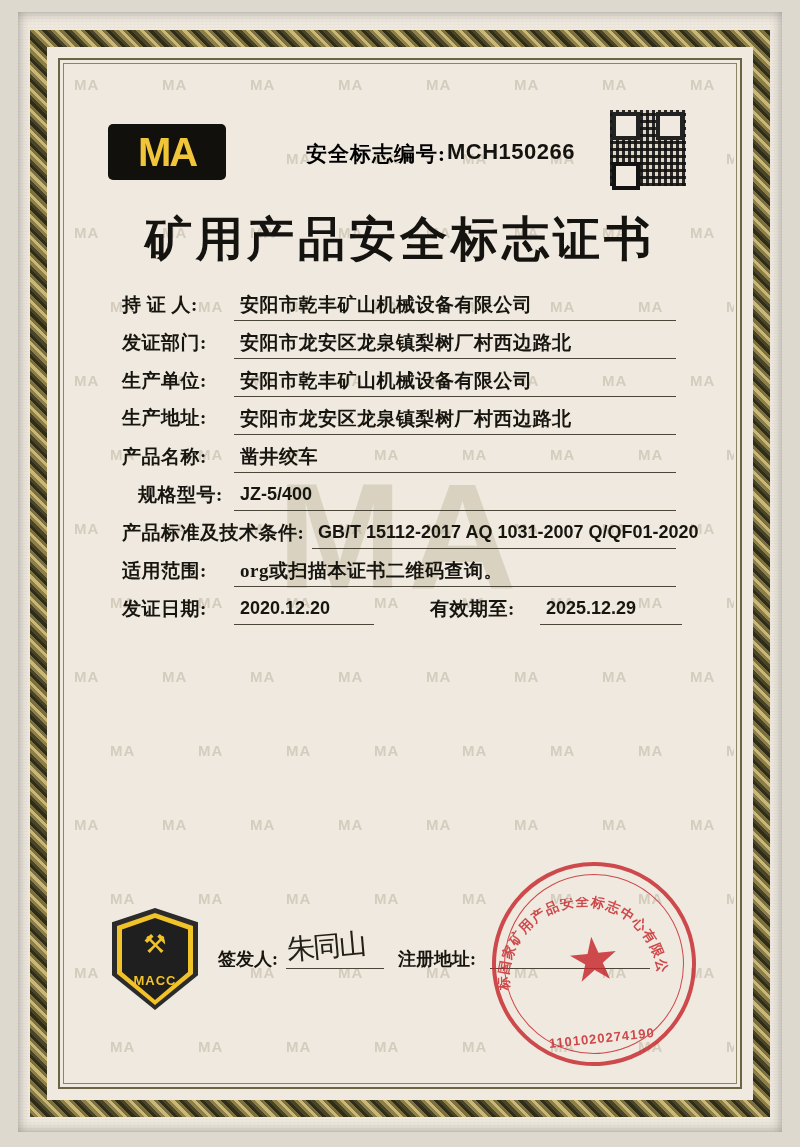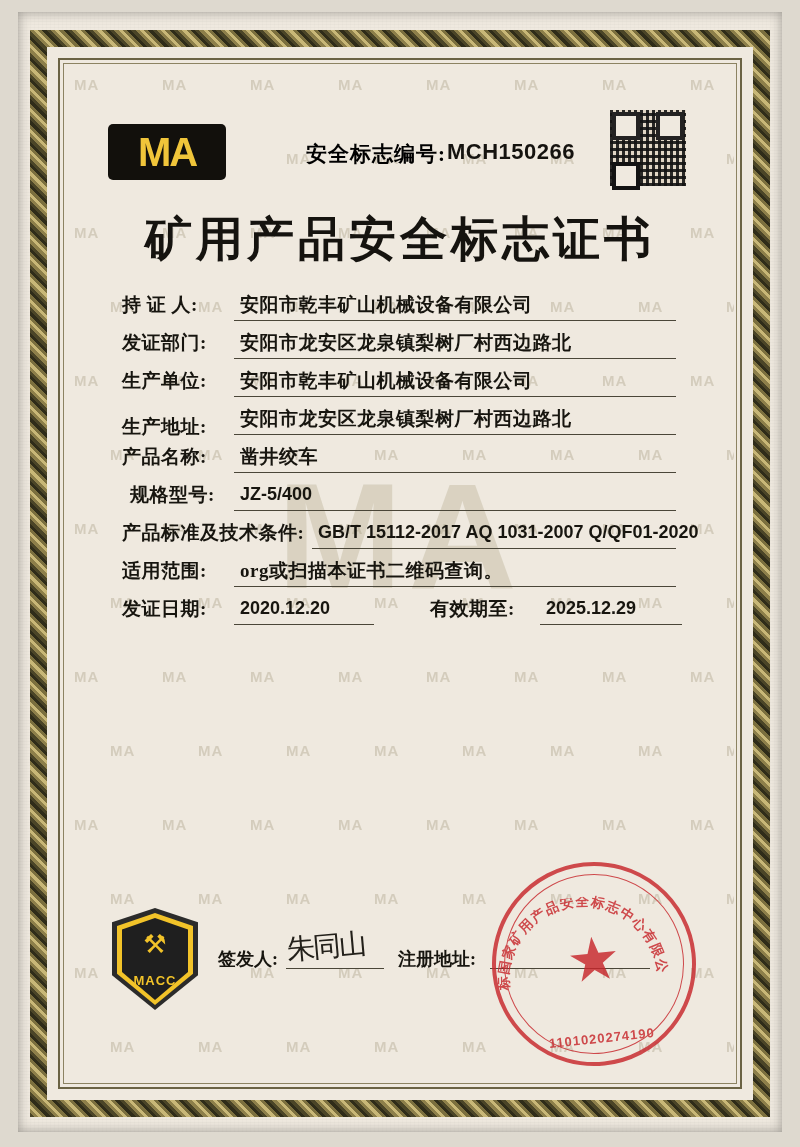--- a/index.html
+++ b/index.html
@@ -503,31 +503,31 @@
         <div class="lbl" style="position: absolute; left: 0px; top: 2px;">发证部门:</div>
         <div class="val v-l" style="left: 118px; top: 2px;">安阳市龙安区龙泉镇梨树厂村西边路北</div>
         <div class="underline" style="left: 112px; top: 30px; width: 442px;"></div>
       </div>
       <div class="row">
         <div class="lbl" style="position: absolute; left: 0px; top: 2px;">生产单位:</div>
         <div class="val v-l" style="left: 118px; top: 2px;">安阳市乾丰矿山机械设备有限公司</div>
         <div class="underline" style="left: 112px; top: 30px; width: 442px;"></div>
       </div>
       <div class="row">
-        <div class="lbl" style="position: absolute; left: 0px; top: 10px;">生产地址:</div>
+        <div class="lbl" style="position: absolute; left: 0px; top: 1px;">生产地址:</div>
         <div class="val v-l" style="left: 118px; top: 2px;">安阳市龙安区龙泉镇梨树厂村西边路北</div>
         <div class="underline" style="left: 112px; top: 30px; width: 442px;"></div>
       </div>
       <div class="row">
         <div class="lbl" style="position: absolute; left: 0px; top: 2px;">产品名称:</div>
         <div class="val v-l" style="left: 118px; top: 2px; font-family: Liberation Serif, serif;">凿井绞车</div>
         <div class="underline" style="left: 112px; top: 30px; width: 442px;"></div>
       </div>
       <div class="row">
-        <div class="lbl" style="position: absolute; left: 8px; top: 2px;">规格型号:</div>
+        <div class="lbl" style="position: absolute; left: 16px; top: 2px;">规格型号:</div>
         <div class="val v-l latin" style="left: 118px; top: 4px;">JZ-5/400</div>
         <div class="underline" style="left: 112px; top: 30px; width: 442px;"></div>
       </div>
       <div class="row">
         <div class="lbl" style="position: absolute; left: 0px; top: 2px;">产品标准及技术条件:</div>
         <div class="val v-l latin" style="left: 196px; top: 4px;">GB/T 15112-2017 AQ 1031-2007 Q/QF01-2020</div>
         <div class="underline" style="left: 190px; top: 30px; width: 364px;"></div>
       </div>
       <div class="row">
         <div class="lbl" style="position: absolute; left: 0px; top: 2px;">适用范围:</div>

